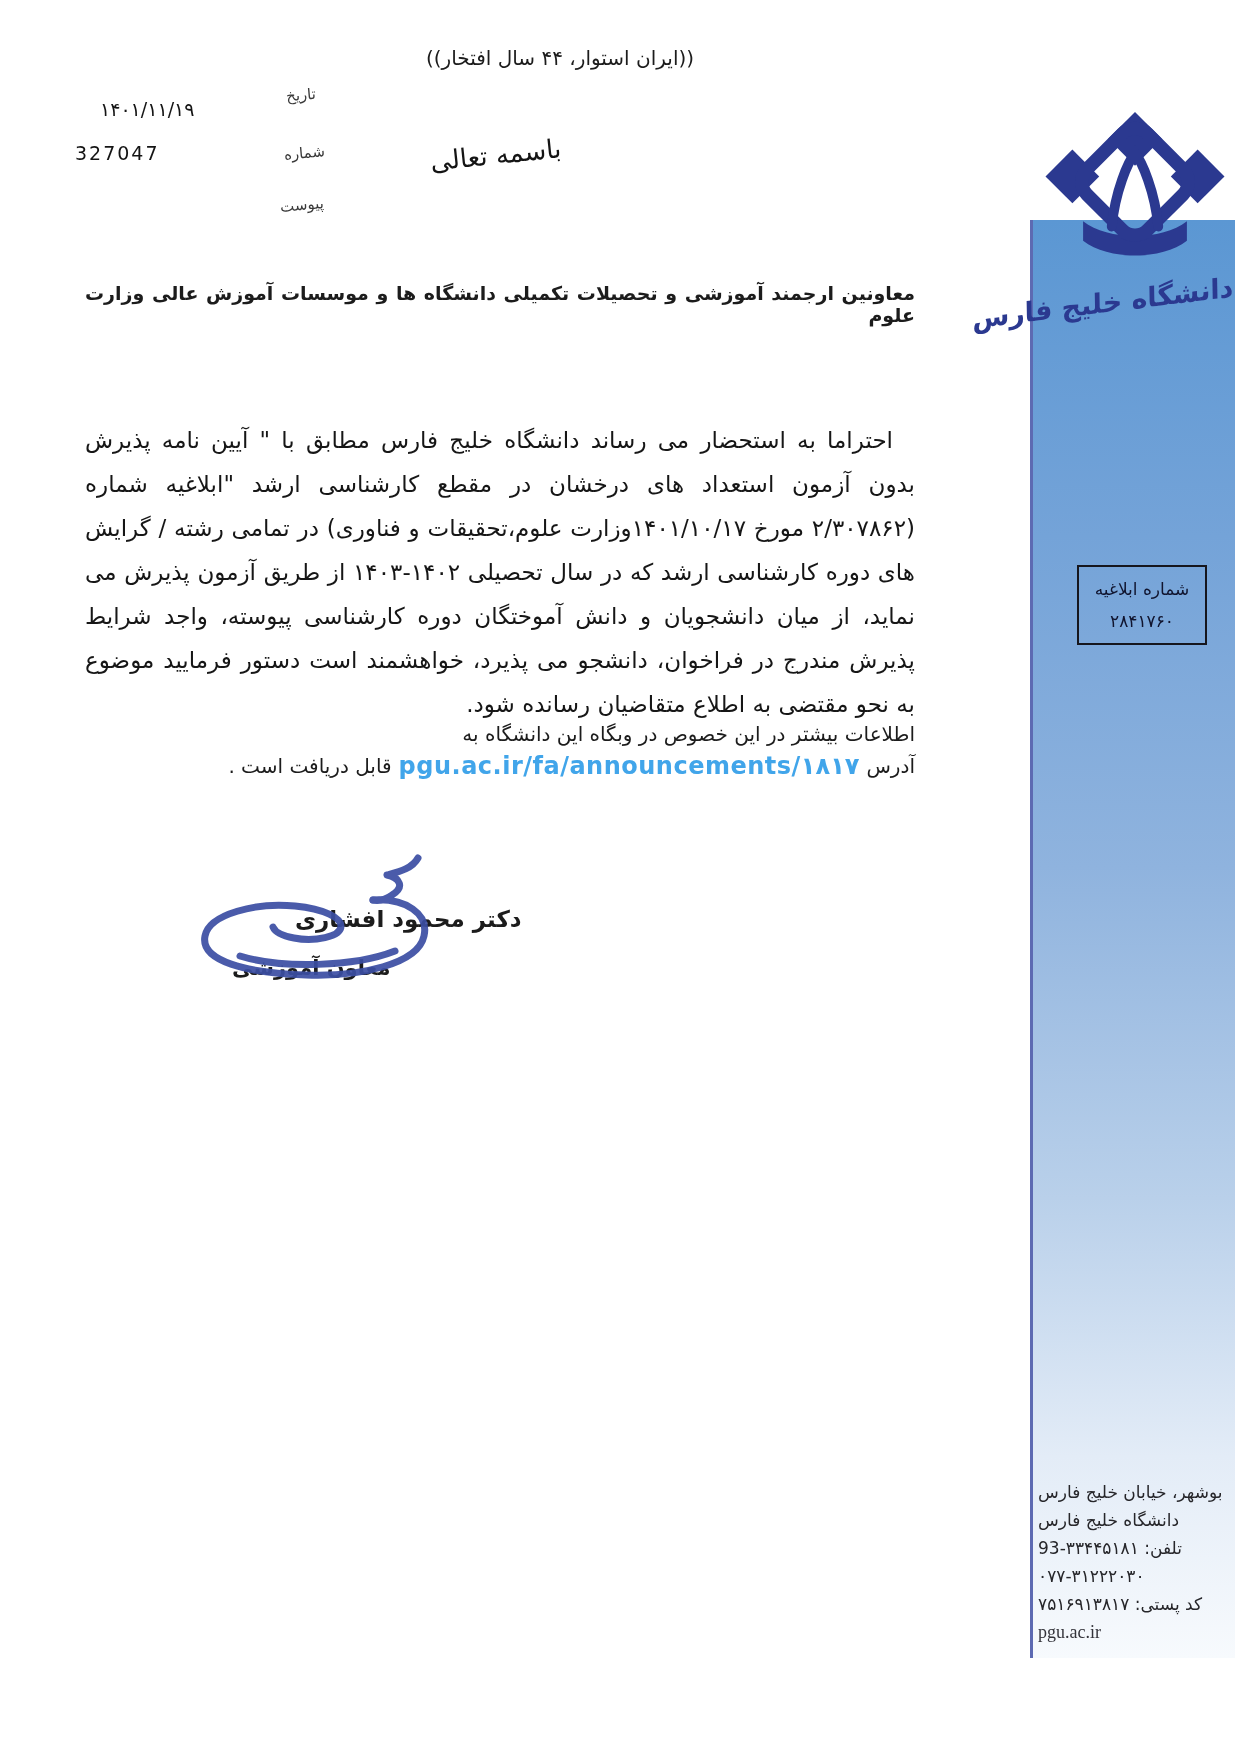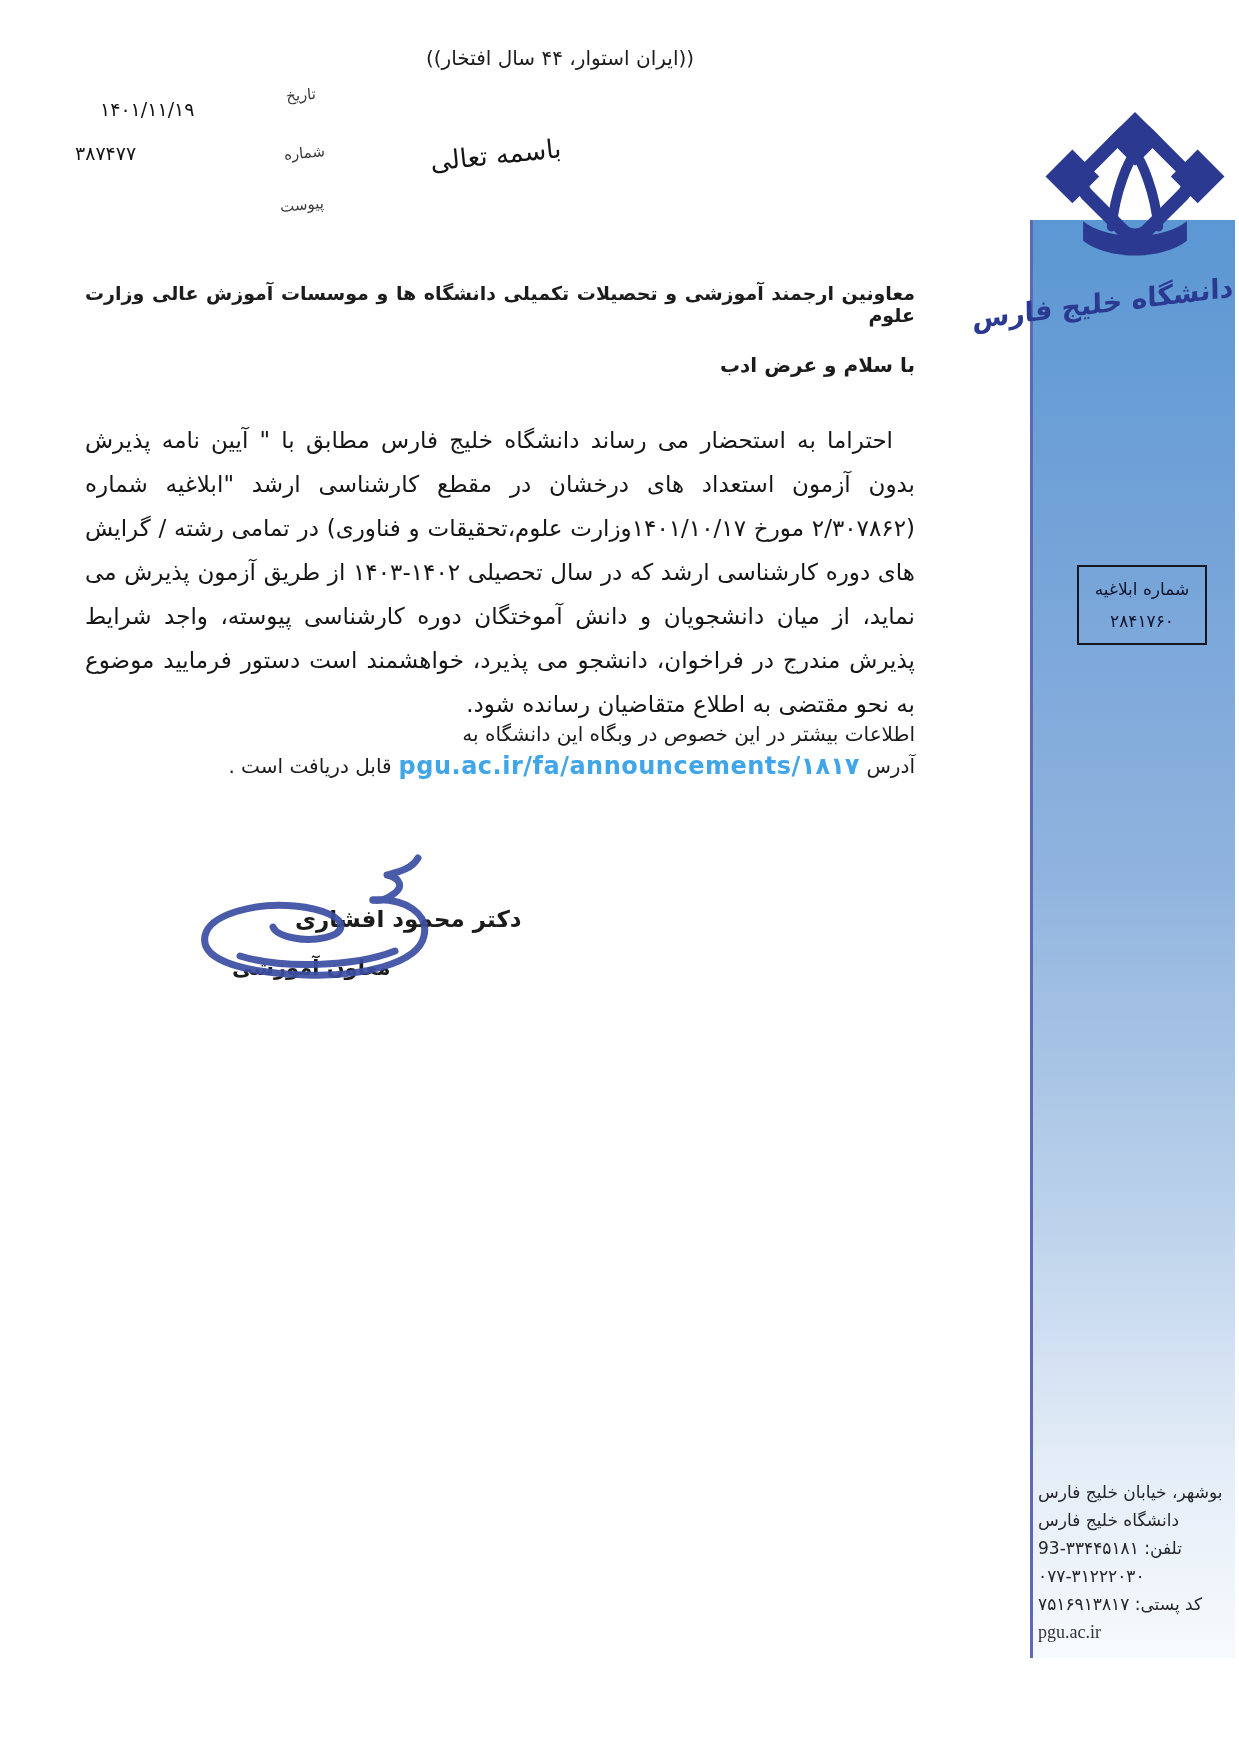--- a/index.html
+++ b/index.html
@@ -81,21 +81,21 @@
 </head>
 <body>
 
 <div class="page">
 
   <div class="abs slogan">((ایران استوار، ۴۴ سال افتخار))</div>
 
   <div class="abs meta-label lbl-date">تاریخ</div>
   <div class="abs meta-value val-date">۱۴۰۱/۱۱/۱۹</div>
   <div class="abs meta-label lbl-num">شماره</div>
-  <div class="abs meta-value val-num">۳۸۷۴۷۷</div>
+  <div class="abs meta-value val-num">327047</div>
   <div class="abs meta-label lbl-att">پیوست</div>
 
   <div class="abs besmele">باسمه تعالی</div>
 
   <div class="abs banner"></div>
 
   <svg class="abs logo-svg" viewBox="0 0 200 190" aria-hidden="true">
     <g fill="#2b3990">
       <polygon points="100,0 130,30 100,60 70,30"></polygon>
       <polygon points="170,42 200,72 170,102 140,72"></polygon>
@@ -107,21 +107,20 @@
   </svg>
   <div class="abs logo-name">دانشگاه خلیج فارس</div>
 
   <div class="abs tracking">
     <div>شماره ابلاغیه</div>
     <div>۲۸۴۱۷۶۰</div>
   </div>
 
   <div class="abs subject">معاونین ارجمند آموزشی و تحصیلات تکمیلی دانشگاه ها و موسسات آموزش عالی وزارت علوم</div>
 
-  <div class="abs salutation">با سلام و عرض ادب</div>
 
   <div class="abs body-par">احتراما  به استحضار می رساند دانشگاه خلیج فارس مطابق با " آیین نامه پذیرش بدون آزمون استعداد های درخشان در مقطع کارشناسی ارشد "ابلاغیه شماره (۲/۳۰۷۸۶۲ مورخ ۱۴۰۱/۱۰/۱۷وزارت علوم،تحقیقات و فناوری) در تمامی رشته / گرایش های دوره کارشناسی ارشد که در سال تحصیلی ۱۴۰۲-۱۴۰۳ از طریق آزمون پذیرش می نماید، از میان دانشجویان و دانش آموختگان دوره کارشناسی پیوسته، واجد شرایط پذیرش مندرج در فراخوان، دانشجو می پذیرد، خواهشمند است دستور فرمایید موضوع به نحو مقتضی به اطلاع متقاضیان رسانده شود.</div>
 
   <div class="abs info-line">اطلاعات بیشتر در این خصوص در وبگاه این دانشگاه به</div>
   <div class="abs url-line">
     <span>آدرس</span>
     <span class="url-link">pgu.ac.ir/fa/announcements/۱۸۱۷</span>
     <span>قابل دریافت است .</span>
   </div>
 

